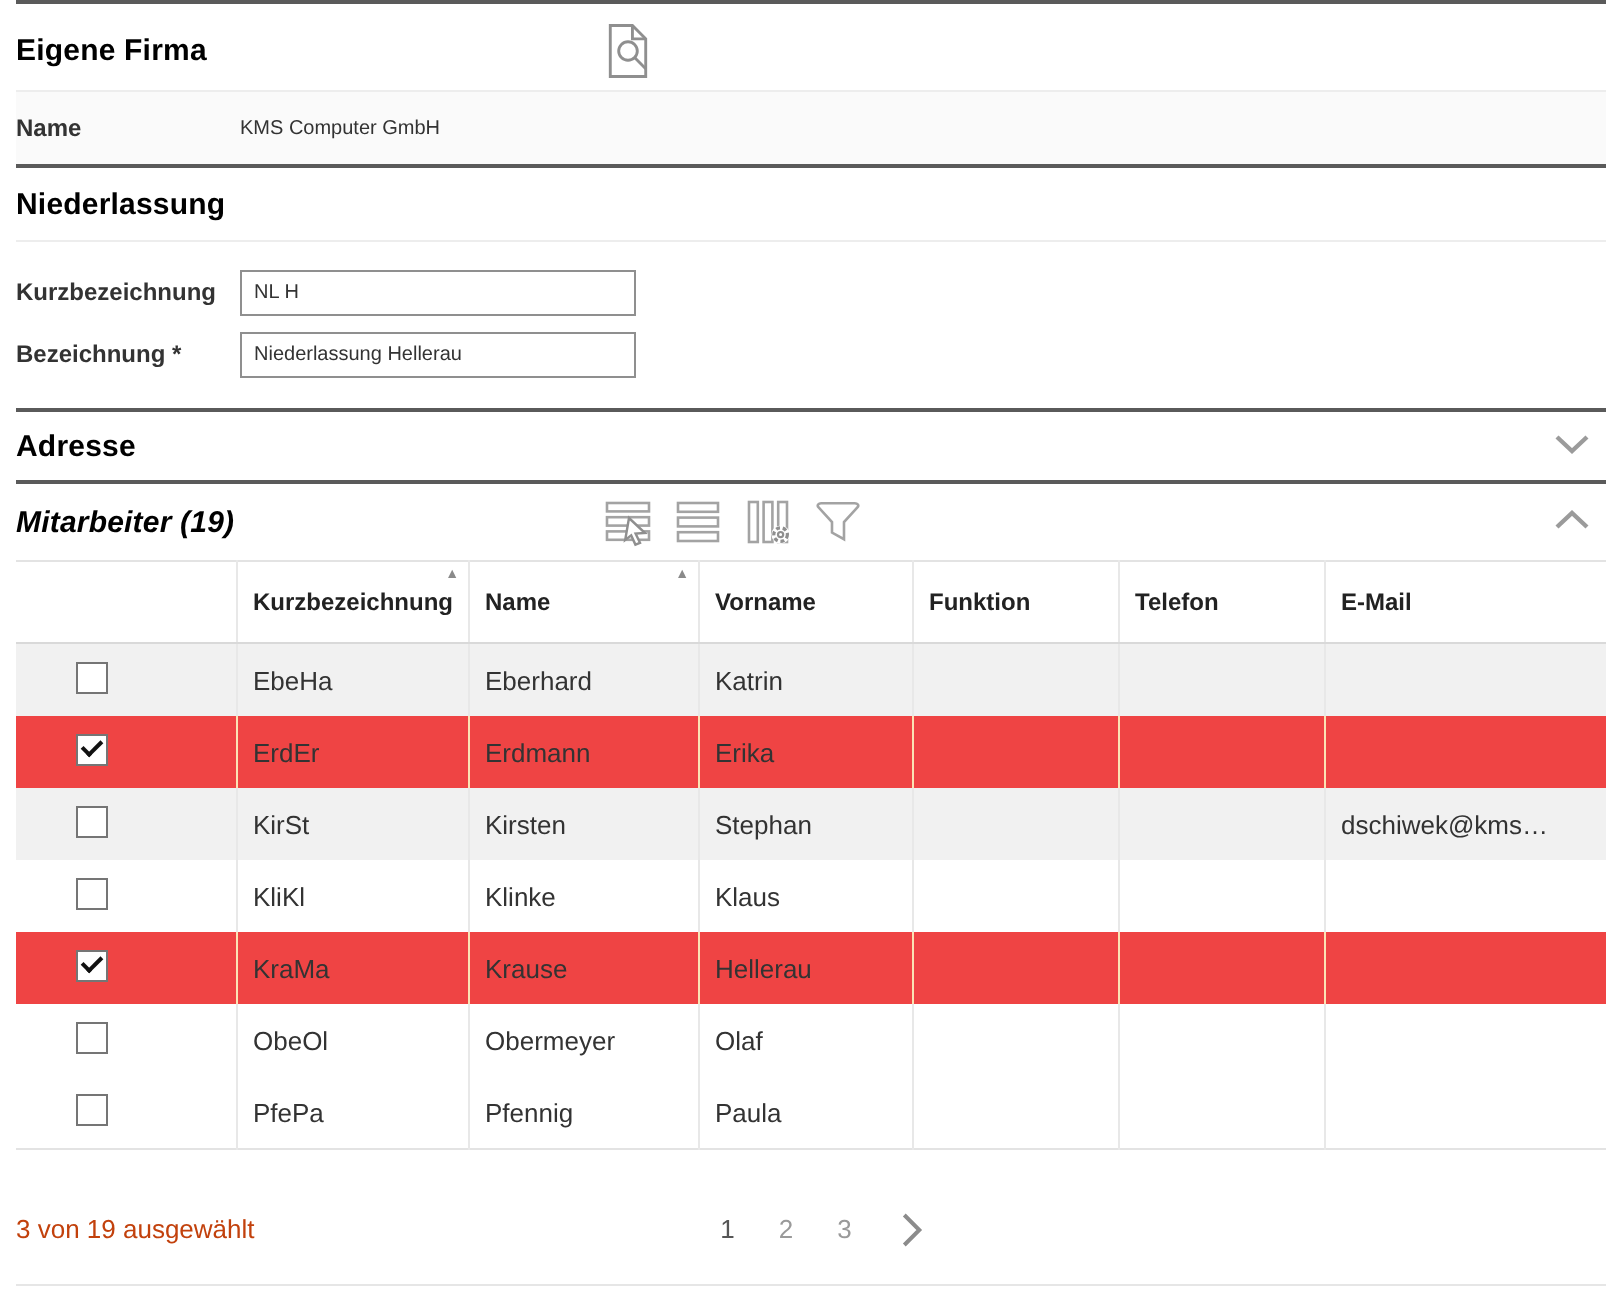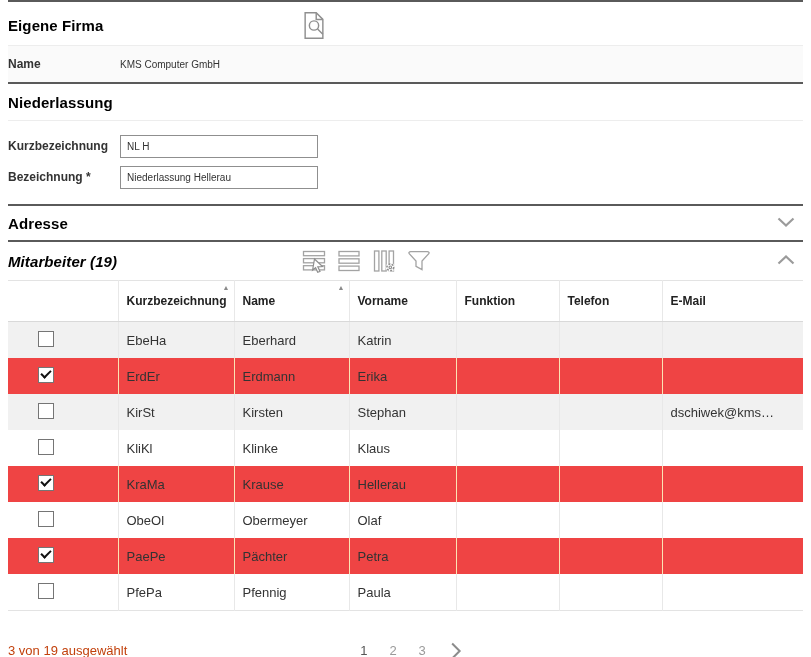--- a/index.html
+++ b/index.html
@@ -227,29 +227,20 @@
         </tr>
         <tr class="">
           <td class="cbcell"><span class="cb"></span></td>
           <td>ObeOl</td>
           <td>Obermeyer</td>
           <td>Olaf</td>
           <td></td>
           <td></td>
           <td></td>
         </tr>
-        <tr class="selected">
-          <td class="cbcell"><span class="cb checked"></span></td>
-          <td>PaePe</td>
-          <td>Pächter</td>
-          <td>Petra</td>
-          <td></td>
-          <td></td>
-          <td></td>
-        </tr>
         <tr class="">
           <td class="cbcell"><span class="cb"></span></td>
           <td>PfePa</td>
           <td>Pfennig</td>
           <td>Paula</td>
           <td></td>
           <td></td>
           <td></td>
         </tr>
       </tbody>

